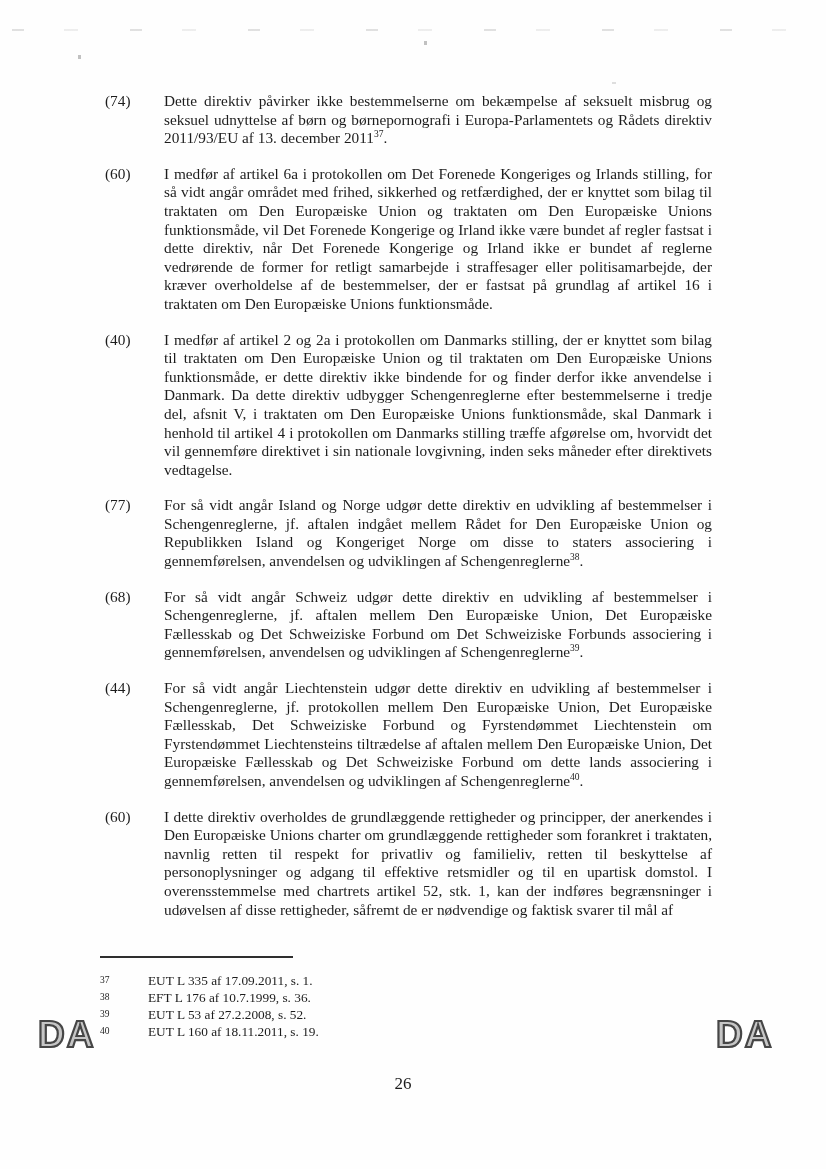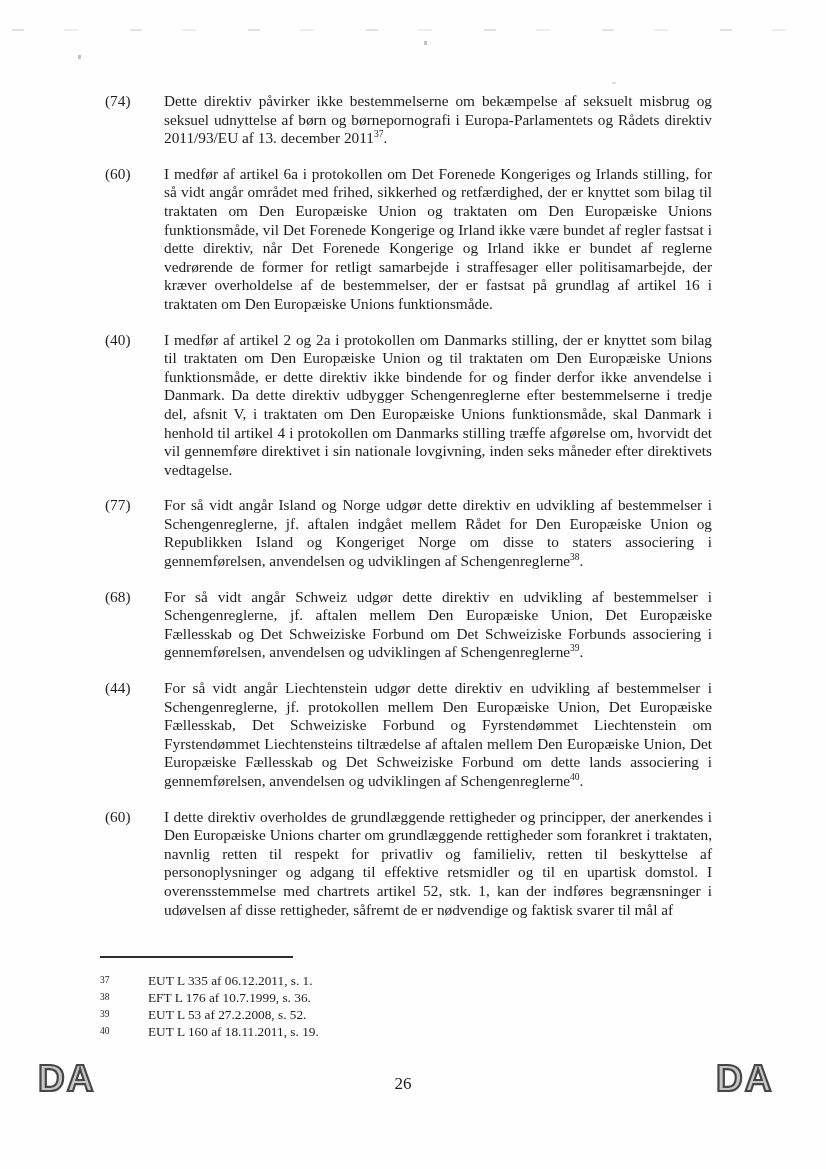--- a/index.html
+++ b/index.html
@@ -71,21 +71,21 @@
   .fn-num {
     width: 48px;
     flex-shrink: 0;
     font-size: 9.5px;
     position: relative;
     top: 0px;
   }
 
   .da-mark {
     position: absolute;
-    top: 1058px;
+    top: 1014px;
     font-family: "Liberation Sans", sans-serif;
     font-size: 37px;
     font-weight: 700;
     letter-spacing: 2px;
     color: #c6c6c6;
     -webkit-text-stroke: 2.2px #464646;
   }
   .da-left  { left: 38px; }
   .da-right { left: 716px; }
   .page-num {
@@ -143,21 +143,21 @@
       <div class="para-num">(60)</div>
       <div class="para-body"><span>I dette direktiv overholdes de grundlæggende rettigheder og principper, der anerkendes i Den Europæiske Unions charter om grundlæggende rettigheder som forankret i traktaten, navnlig retten til respekt for privatliv og familieliv, retten til beskyttelse af personoplysninger og adgang til effektive retsmidler og til en upartisk domstol. I overensstemmelse med chartrets artikel 52, stk. 1, kan der indføres begrænsninger i udøvelsen af disse rettigheder, såfremt de er nødvendige og faktisk svarer til mål af</span><sup class="ref"></sup><span></span></div>
     </div>
 
   </div>
 
   <div class="footnotes">
     <hr class="fn-rule">
     <div class="fn">
       <div class="fn-num">37</div>
-      <div class="fn-text">EUT L 335 af 06.12.2011, s. 1.</div>
+      <div class="fn-text">EUT L 335 af 17.09.2011, s. 1.</div>
     </div>
     <div class="fn">
       <div class="fn-num">38</div>
       <div class="fn-text">EFT L 176 af 10.7.1999, s. 36.</div>
     </div>
     <div class="fn">
       <div class="fn-num">39</div>
       <div class="fn-text">EUT L 53 af 27.2.2008, s. 52.</div>
     </div>
     <div class="fn">

